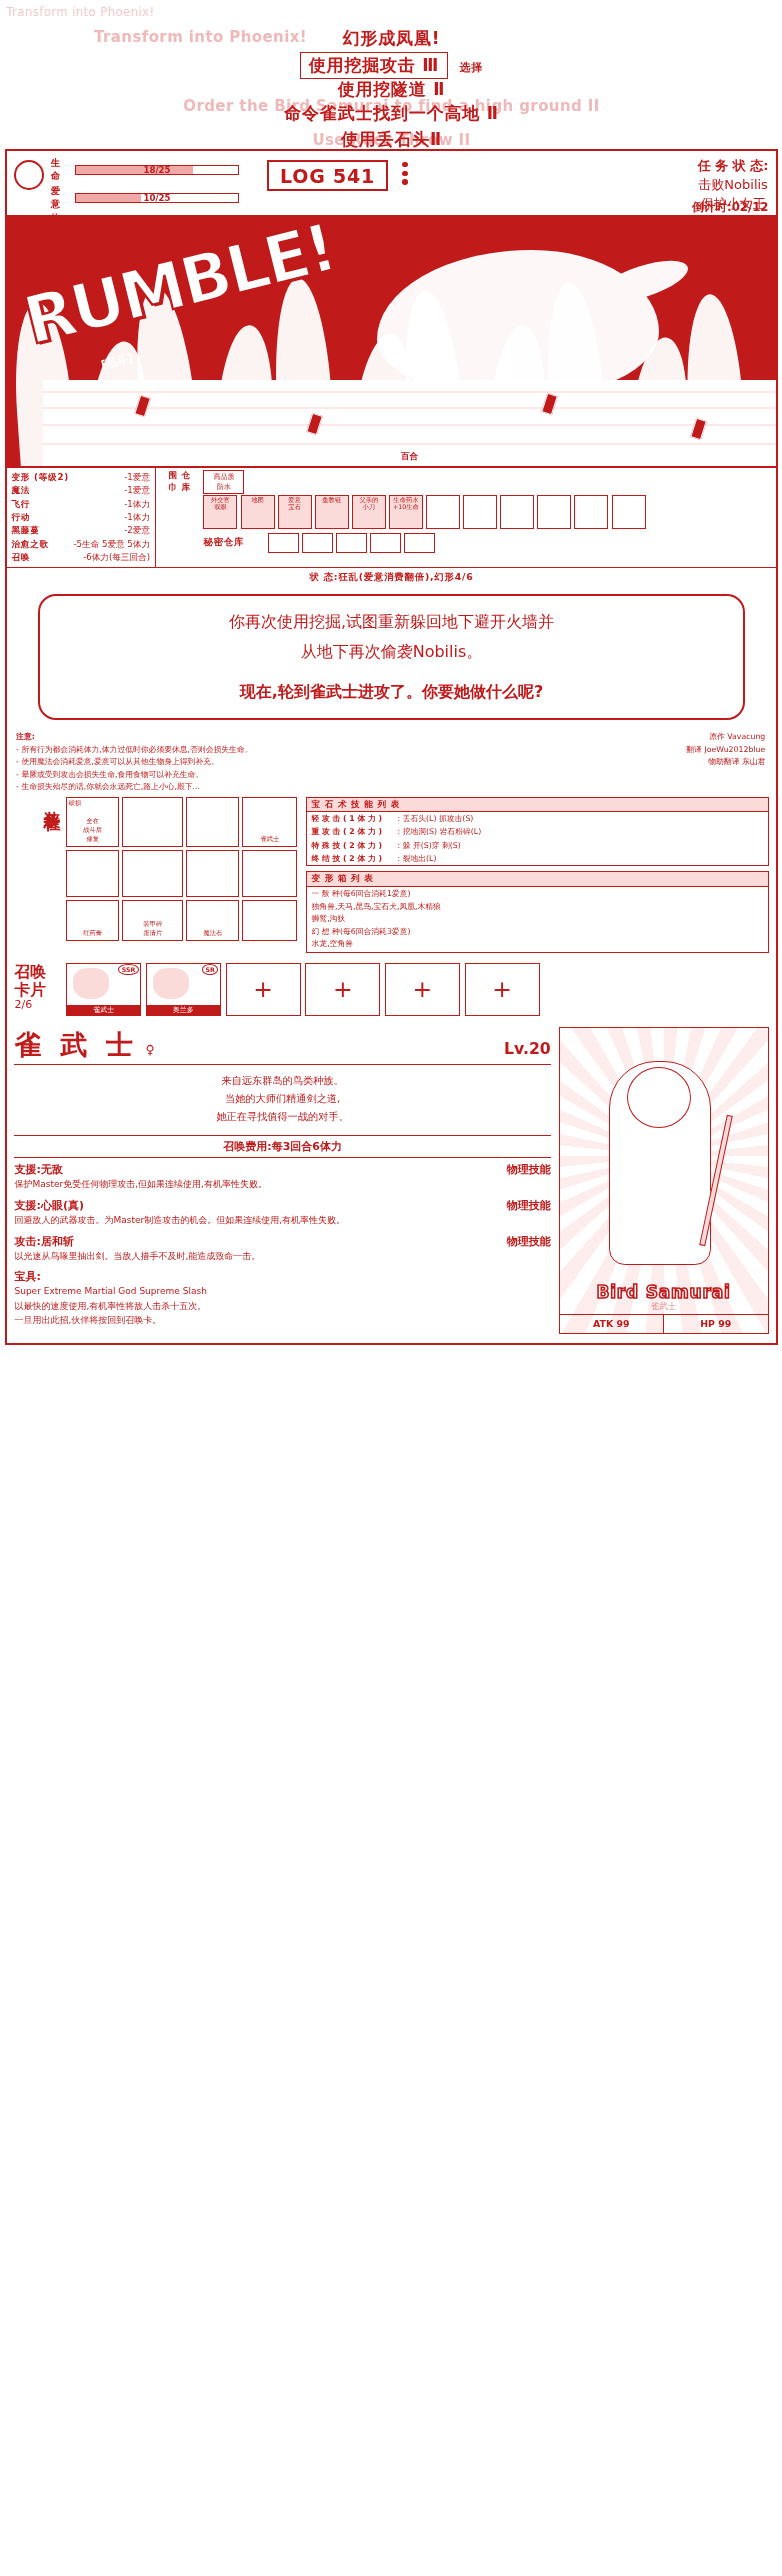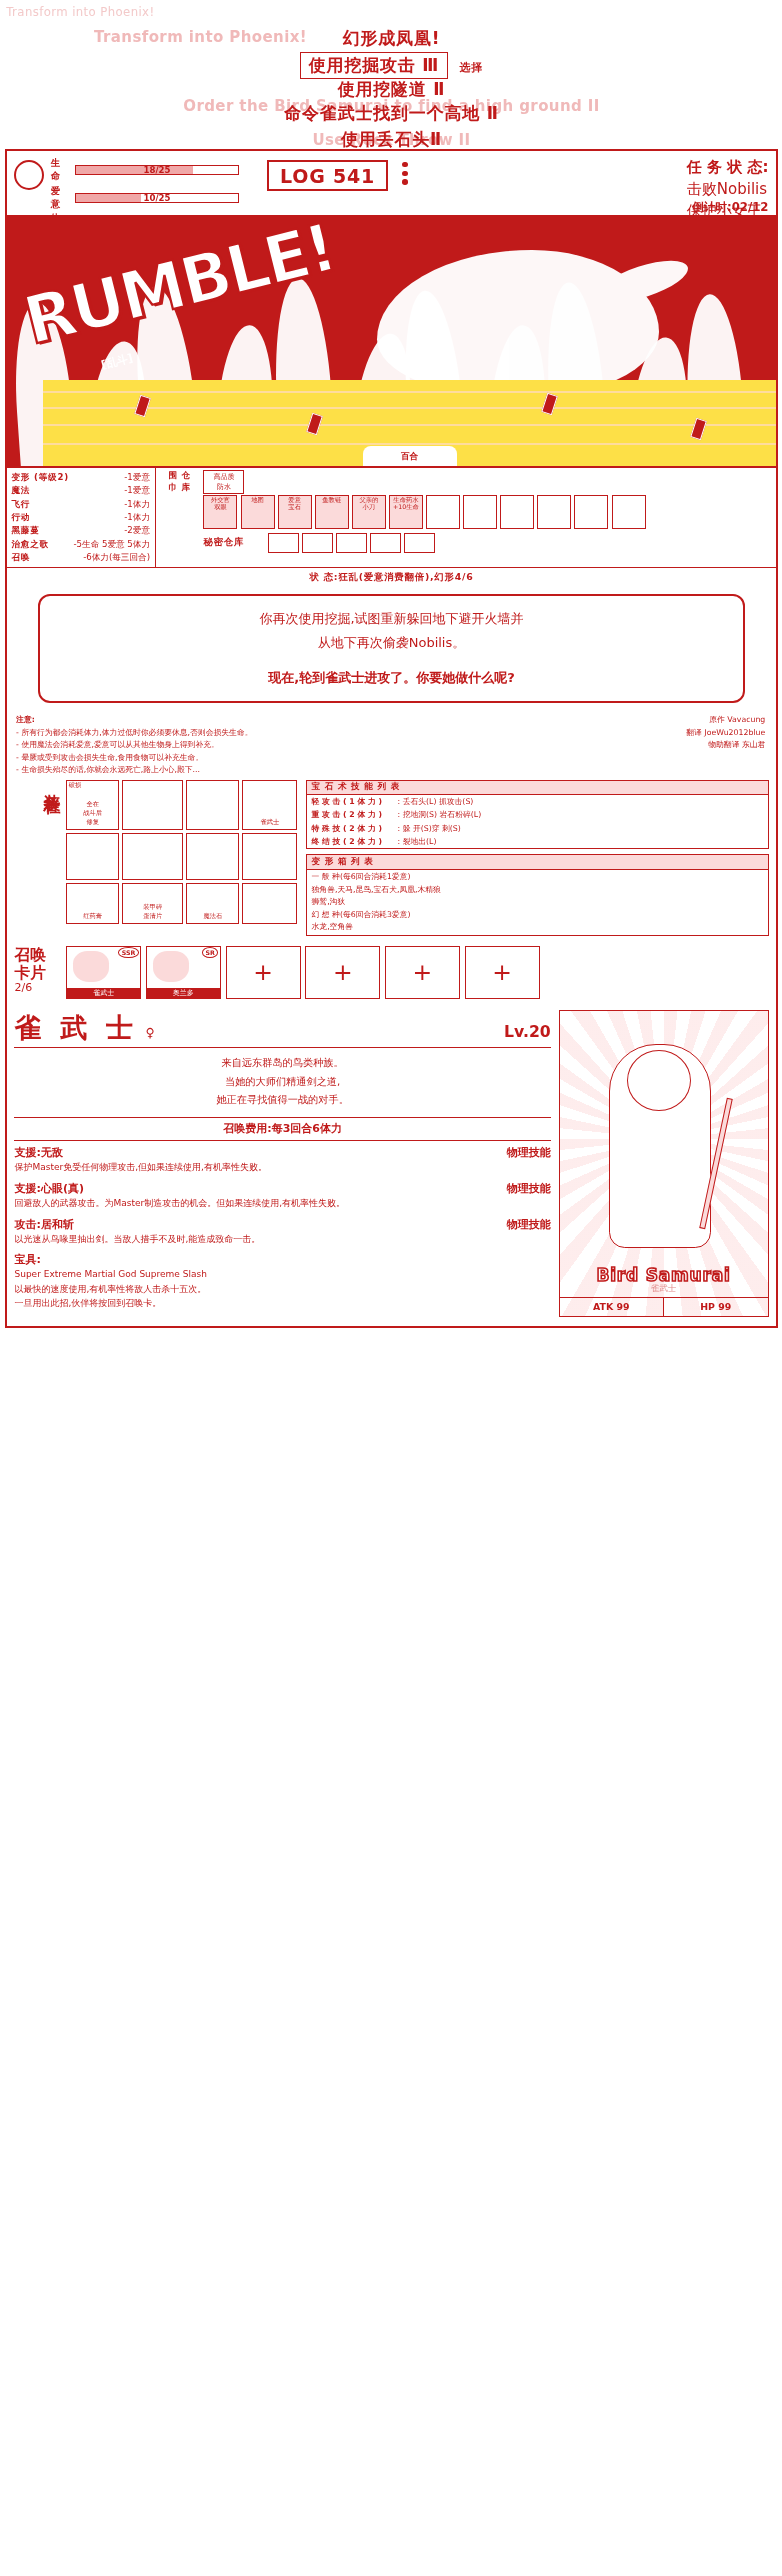--- a/index.html
+++ b/index.html
@@ -87,21 +87,21 @@
   .logbox {
     border: 2.3px solid #c01a1a;
     padding: 2.3px 11px;
     font-size: 19px; font-weight: bold; letter-spacing: 0.8px;
     margin-left: 22px; margin-top: 3.1px;
     height: 31px;
   }
   .dots { display: flex; flex-direction: column; gap: 3.1px; margin: 4.7px 0 0 7.8px; }
   .dots i { width: 5.5px; height: 5.5px; border-radius: 50%; background: #c01a1a; display: block; }
   .mission {
-    margin-left: auto; text-align: left; font-size: 15px; line-height: 1.45;
+    margin-left: auto; text-align: center; font-size: 13px; line-height: 1.45;
   }
   .mission .t { font-weight: bold; }
   .countdown {
     position: absolute; right: 7.8px; top: 49px;
     font-size: 11.7px; font-weight: bold;
   }
 
   
   .art {
     height: 251px;
@@ -143,21 +143,21 @@
     width: 94px; height: 31px; background: #ffffff;
     border-radius: 50%;
     transform: rotate(-18deg);
   }
   .crystal {
     position: absolute; width: 11px; height: 20.4px; background: #c01a1a;
     border: 1.6px solid #ffffff; transform: rotate(18deg);
   }
   .ground {
     position: absolute; left: 0; right: 0; bottom: 0; height: 86px;
-    background: #fde047;
+    background: #ffffff;
     margin-left: 36px;
   }
   .ground .line {
     position: absolute; left: 0; right: 0; height: 1.6px; background: #ffd9d9; opacity: .6;
   }
   .whitecap {
     position: absolute; left: 50%; transform: translateX(-50%);
     bottom: 0; width: 94px; height: 20.4px; background: #ffffff;
     border-radius: 7.8px 7.8px 0 0; text-align: center;
     font-size: 8.6px; color: #c01a1a; font-weight: bold; line-height: 20.4px;
@@ -182,23 +182,23 @@
   .secret { display: flex; align-items: center; gap: 3.1px; margin-top: 3.1px; }
   .secret .lbl { font-weight: bold; font-size: 9.4px; letter-spacing: 0.8px; width: 61px; }
   .emptyslot { width: 31px; height: 20.4px; border: 1.6px solid #c01a1a; }
   .statusline {
     padding: 2.3px 6.3px; font-size: 9.4px; font-weight: bold; text-align: center;
     border-top: 1.6px solid #c01a1a; letter-spacing: 0.8px;
   }
 
   
   .narr {
-    border: 2.3px solid #c01a1a; border-radius: 12px;
+    border: 2.3px solid #c01a1a; border-radius: 18px;
     margin: 7.8px 31px; padding: 11px 15.7px;
-    text-align: center; font-size: 13px; line-height: 1.9;
+    text-align: center; font-size: 16px; line-height: 1.9;
   }
   .narr p { margin-bottom: 9.4px; }
   .narr p.last { margin-bottom: 0; font-weight: bold; }
 
   .notes { padding: 3.1px 9.4px 1.6px 9.4px; font-size: 7.8px; line-height: 1.6; position: relative; }
   .notes .h { font-weight: bold; }
   .credits {
     position: absolute; right: 11px; top: 3.1px; text-align: right;
     font-size: 7.8px; line-height: 1.6;
   }

